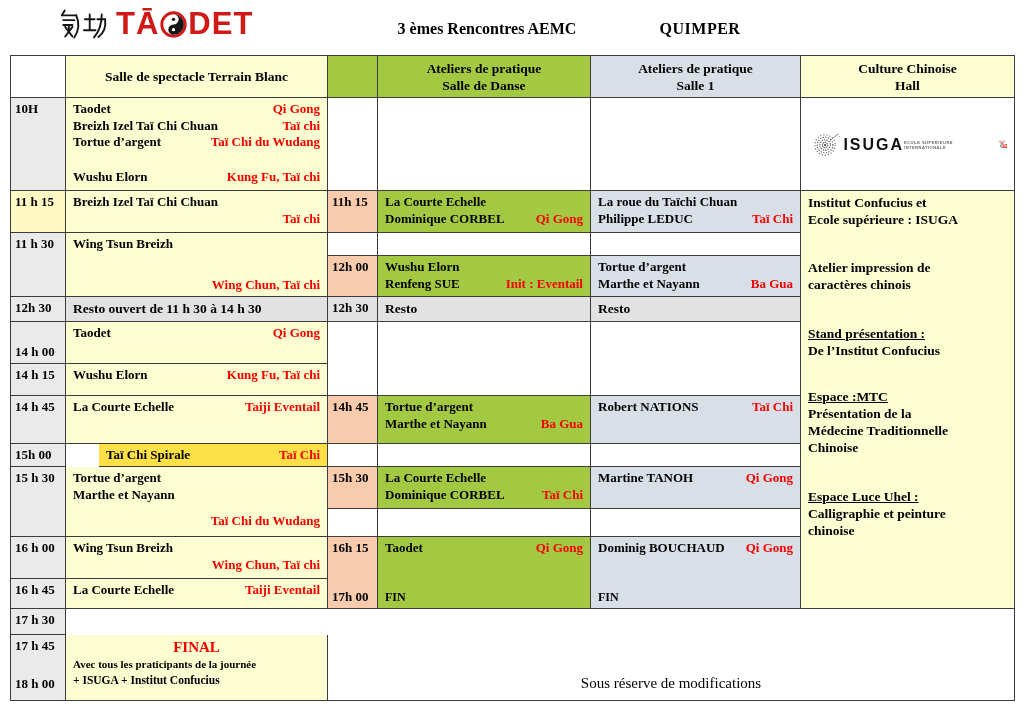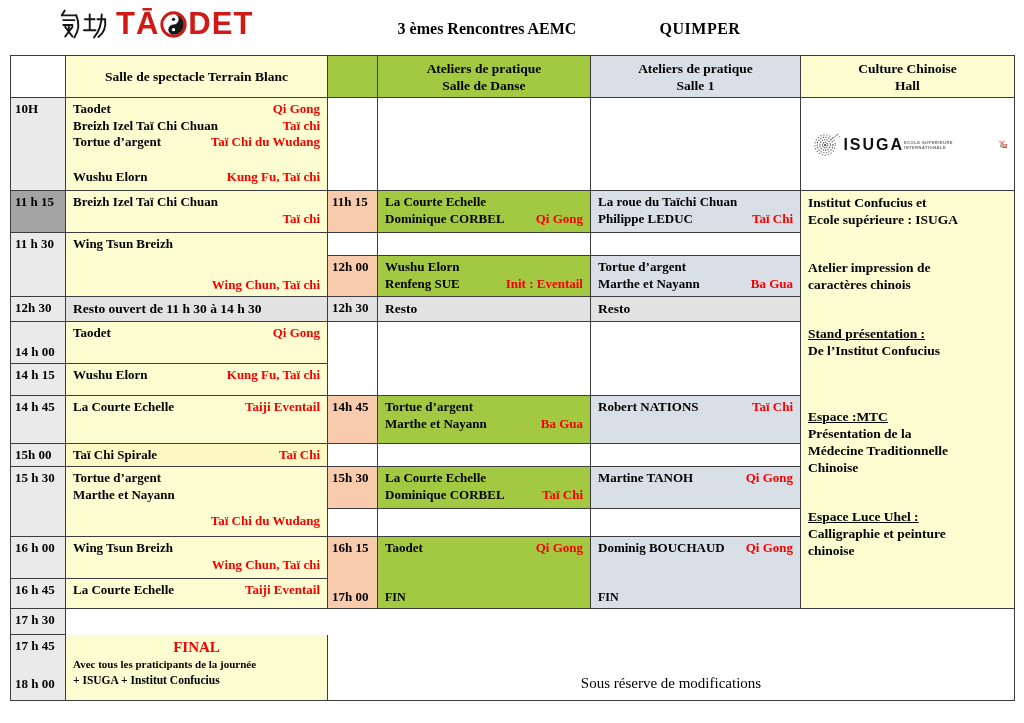--- a/index.html
+++ b/index.html
@@ -115,21 +115,21 @@
         </div>
         <div class="line">
           <span class="seg">Hall</span>
         </div>
       </div>
       <div class="cell tc" style="background: rgb(234, 234, 234); grid-area: 2 / 1 / 3 / 2;">
         <div class="line">
           <span class="seg">10H</span>
         </div>
       </div>
-      <div class="cell tc" style="background: #a3a3a3; grid-area: 3 / 1 / 4 / 2;">
+      <div class="cell tc" style="background: #fef9c3; grid-area: 3 / 1 / 4 / 2;">
         <div class="line">
           <span class="seg">11 h 15</span>
         </div>
       </div>
       <div class="cell tc" style="background: rgb(234, 234, 234); grid-area: 4 / 1 / 6 / 2;">
         <div class="line">
           <span class="seg">11 h 30</span>
         </div>
       </div>
       <div class="cell tc" style="background: rgb(234, 234, 234); grid-area: 6 / 1 / 7 / 2;">
@@ -237,21 +237,21 @@
           <span class="seg">Wushu Elorn</span>
           <span class="seg red pushr">Kung Fu, Taï chi</span>
         </div>
       </div>
       <div class="cell" style="background: rgb(253, 253, 210); grid-area: 9 / 2 / 10 / 3;">
         <div class="line">
           <span class="seg">La Courte Echelle</span>
           <span class="seg red pushr">Taiji Eventail</span>
         </div>
       </div>
-      <div class="cell" style="background: #fef9c3; grid-area: 10 / 2 / 11 / 3;">
+      <div class="cell" style="background: #fde047; grid-area: 10 / 2 / 11 / 3; margin-left: 33px;">
         <div class="line">
           <span class="seg">Taï Chi Spirale</span>
           <span class="seg red pushr">Taï Chi</span>
         </div>
       </div>
       <div class="cell" style="background: rgb(253, 253, 210); grid-area: 11 / 2 / 13 / 3;">
         <div class="line">
           <span class="seg">Tortue d’argent</span>
         </div>
         <div class="line">
@@ -479,21 +479,21 @@
         </div>
         <div class="line">
           <span class="seg">caractères chinois</span>
         </div>
         <div class="line" style="margin-top: 32px;">
           <span class="seg ul">Stand présentation :</span>
         </div>
         <div class="line">
           <span class="seg">De l’Institut Confucius</span>
         </div>
-        <div class="line" style="margin-top: 48px; text-decoration: underline;">
+        <div class="line" style="margin-top: 28px; text-decoration: underline;">
           <span class="seg ul">Espace : </span>
           <span class="seg">   MTC</span>
         </div>
         <div class="line">
           <span class="seg">Présentation de la</span>
         </div>
         <div class="line">
           <span class="seg">Médecine Traditionnelle</span>
         </div>
         <div class="line">

